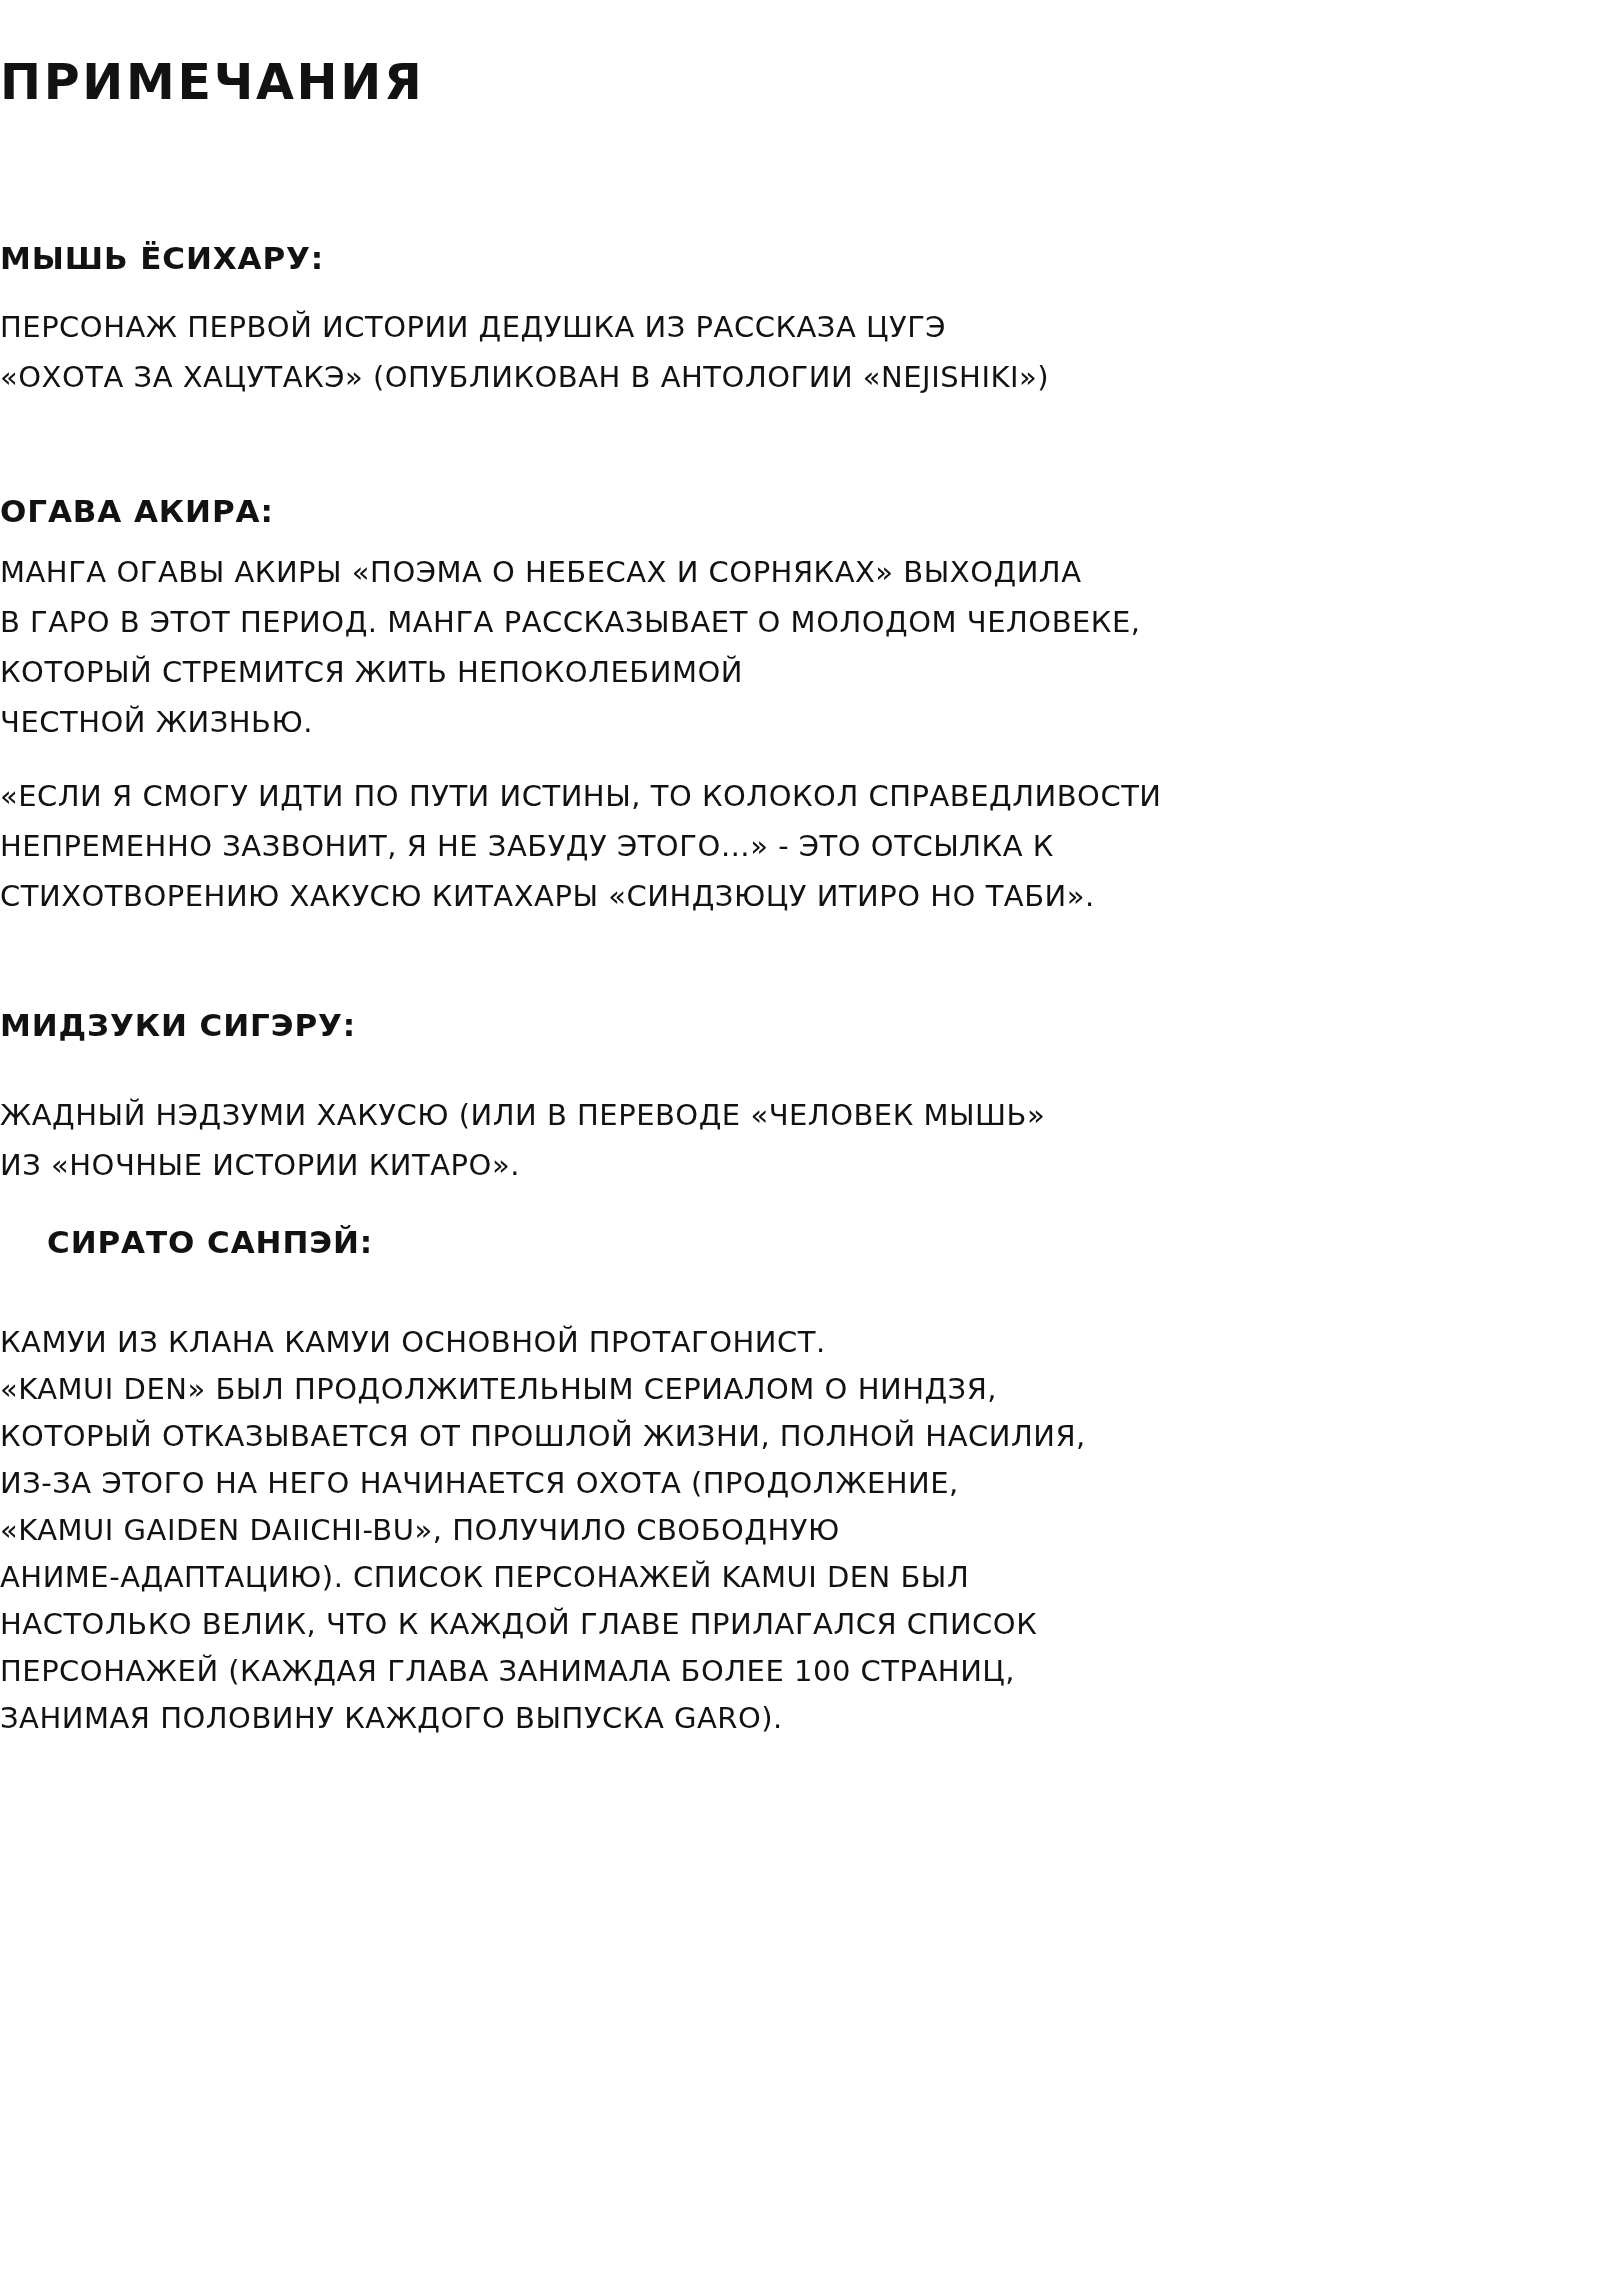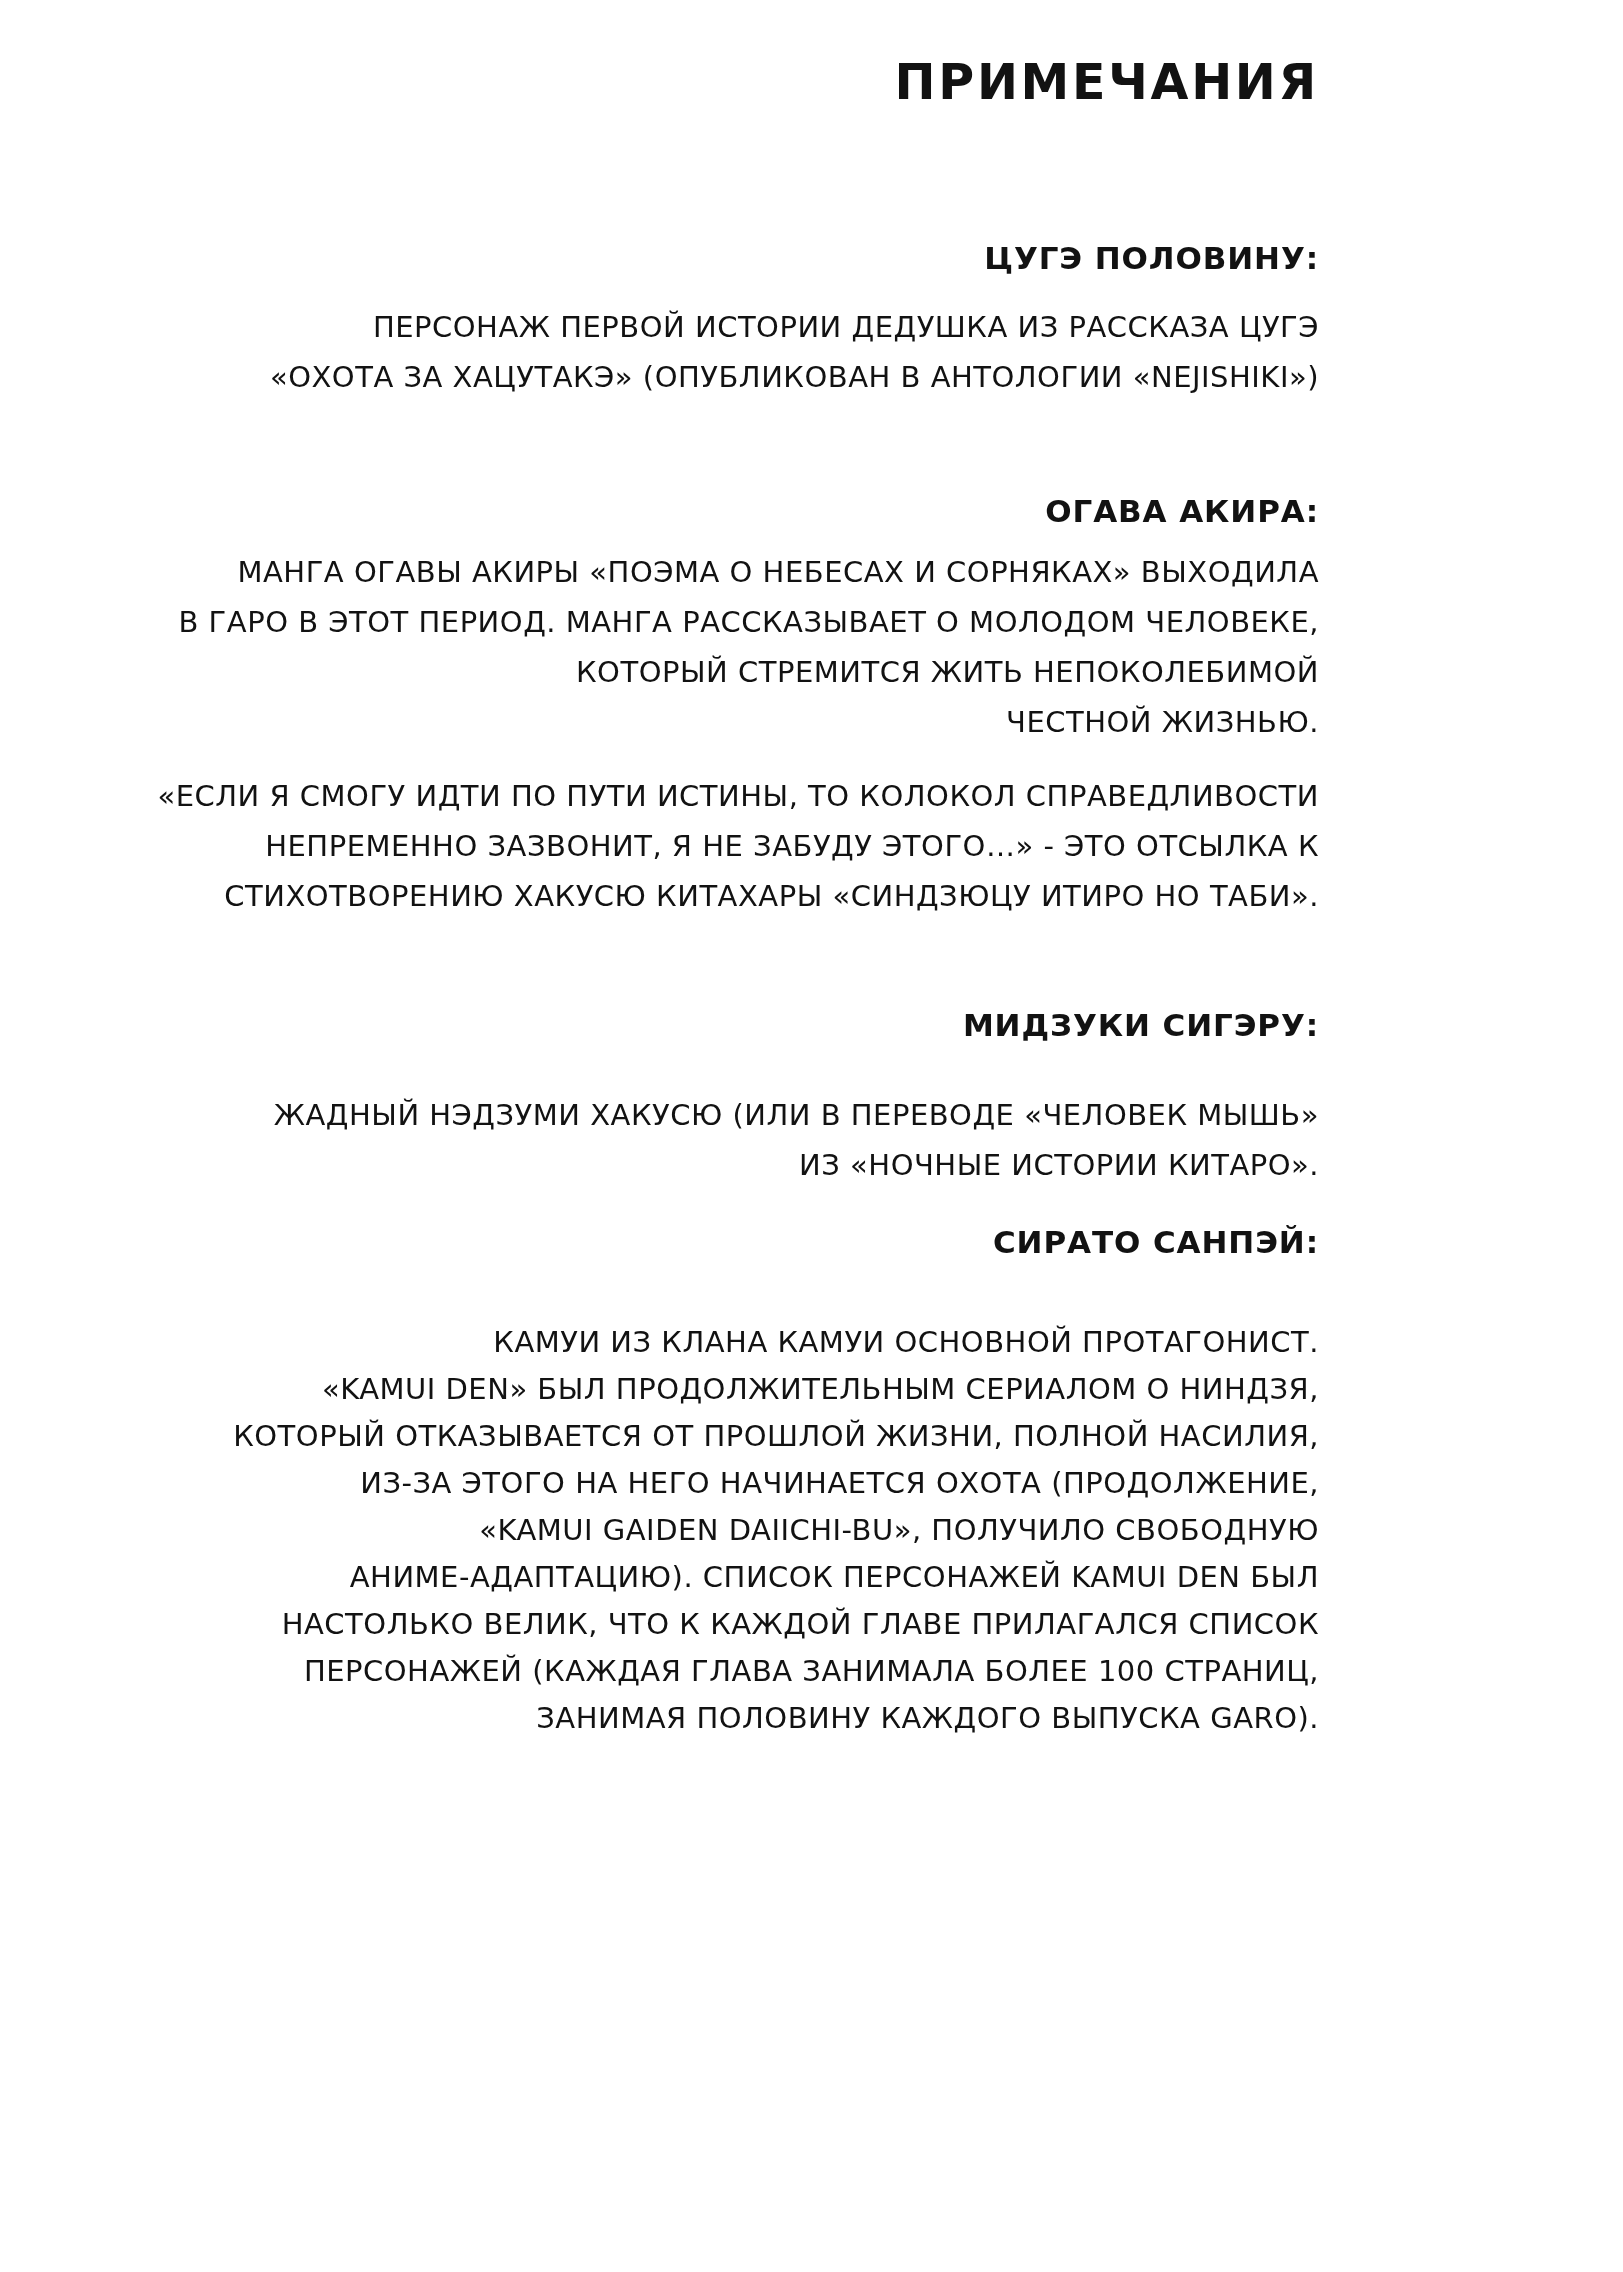--- a/index.html
+++ b/index.html
@@ -8,21 +8,21 @@
     background: #ffffff;
   }
   .page {
     position: relative;
     width: 1319px;
     height: 2273px;
     background: #ffffff;
     overflow: hidden;
     font-family: "DejaVu Sans", "Liberation Sans", sans-serif;
     color: #121212;
-    text-align: right;
+    text-align: left;
     box-sizing: border-box;
     padding-top: 56px;
   }
   .page-title {
     font-size: 49px;
     line-height: 53px;
     font-weight: 700;
     letter-spacing: 2.7px;
     margin: 0;
   }
@@ -55,21 +55,21 @@
   .h-shirato  { margin-top: 32px; padding-left: 47px;  }
   .p-shirato  { margin-top: 57px;  }
 </style>
 </head>
 <body>
 
 <div class="page">
 
   <h1 class="page-title">ПРИМЕЧАНИЯ</h1>
 
-  <div class="section-heading h-tsuge">ЦУГЭ ПОЛОВИНУ:</div>
+  <div class="section-heading h-tsuge">МЫШЬ ЁСИХАРУ:</div>
   <div class="para p-tsuge">
     <div class="line">ПЕРСОНАЖ ПЕРВОЙ ИСТОРИИ ДЕДУШКА ИЗ РАССКАЗА ЦУГЭ</div>
     <div class="line">«ОХОТА ЗА ХАЦУТАКЭ» (ОПУБЛИКОВАН В АНТОЛОГИИ «NEJISHIKI»)</div>
   </div>
 
   <div class="section-heading h-ogawa">ОГАВА АКИРА:</div>
   <div class="para p-ogawa">
     <div class="line">МАНГА ОГАВЫ АКИРЫ «ПОЭМА О НЕБЕСАХ И СОРНЯКАХ» ВЫХОДИЛА</div>
     <div class="line">В ГАРО В ЭТОТ ПЕРИОД. МАНГА РАССКАЗЫВАЕТ О МОЛОДОМ ЧЕЛОВЕКЕ,</div>
     <div class="line">КОТОРЫЙ СТРЕМИТСЯ ЖИТЬ НЕПОКОЛЕБИМОЙ</div>

